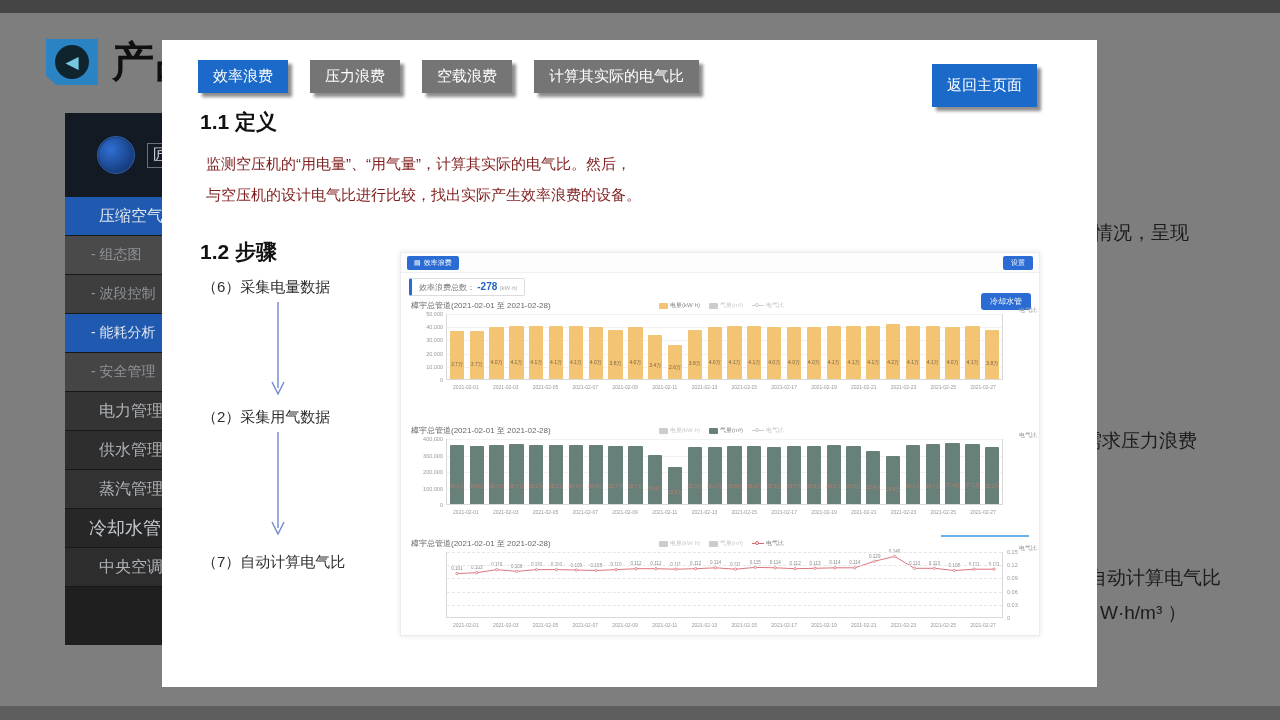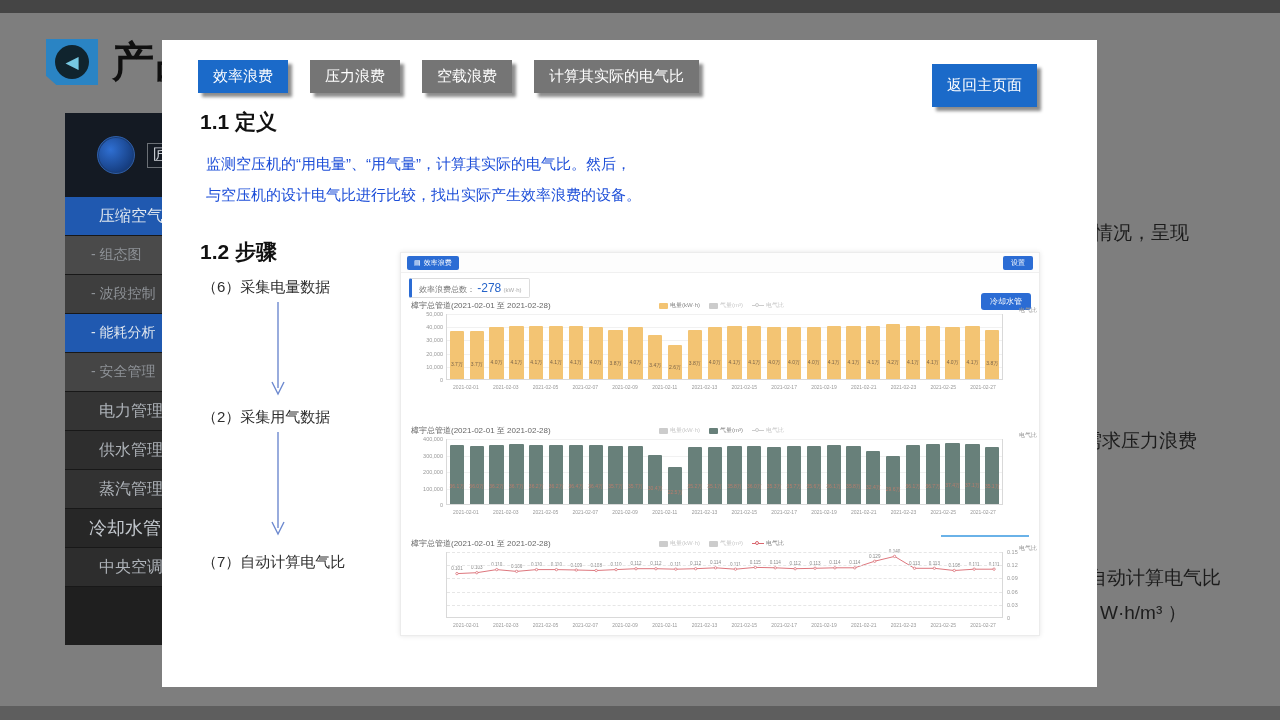--- a/index.html
+++ b/index.html
@@ -38,34 +38,34 @@
 
   
   .panel { position:absolute; left:162px; top:40px; width:935px; height:647px; background:#ffffff; z-index:10; }
 
   .tabs { position:absolute; left:36px; top:20px; display:flex; gap:22px; }
   .tab { border:none; cursor:pointer; padding:7px 15px; font-size:15px; color:#ffffff; background:#757575; box-shadow:4px 4px 3px rgba(0,0,0,0.45); font-family:inherit; white-space:nowrap; }
   .tab.active { background:#1b6ac9; }
   .return-btn { position:absolute; right:60px; top:24px; border:none; cursor:pointer; background:#1b6ac9; color:#fff; font-size:15px; padding:12px 15px; box-shadow:4px 4px 3px rgba(0,0,0,0.45); font-family:inherit; }
 
   .h-def { position:absolute; left:38px; top:68px; font-size:21px; font-weight:bold; color:#111; }
-  .def-body { position:absolute; left:44px; top:108px; font-size:15px; color:#1d4ed8; line-height:31px; white-space:nowrap; }
+  .def-body { position:absolute; left:44px; top:108px; font-size:15px; color:#7f1d1d; line-height:31px; white-space:nowrap; }
   .h-steps { position:absolute; left:38px; top:198px; font-size:21px; font-weight:bold; color:#111; }
   .step { position:absolute; left:40px; font-size:15px; color:#2e2e2e; white-space:nowrap; }
   .step-1 { top:238px; } .step-2 { top:368px; } .step-3 { top:513px; }
   .arrow { position:absolute; left:106px; overflow:visible; }
   .arrow-1 { top:262px; } .arrow-2 { top:392px; }
 
   
   .dash { position:absolute; left:238px; top:212px; width:640px; height:384px; background:#fff; border:1px solid #ececec; box-shadow:0 0 5px rgba(0,0,0,0.10); }
   .dash-head { position:absolute; left:0; top:0; width:100%; height:20px; border-bottom:1px solid #f0f0f0; background:#fdfdfd; }
   .dash-tab { position:absolute; left:6px; top:3px; border:none; background:#2b6cd4; color:#fff; font-size:7px; padding:2px 7px; border-radius:2px; cursor:pointer; font-family:inherit; display:flex; gap:3px; align-items:center; }
   .dash-settings { position:absolute; right:6px; top:3px; border:none; background:#2b6cd4; color:#fff; font-size:7px; padding:2px 8px; border-radius:2px; cursor:pointer; font-family:inherit; }
   .result-box { position:absolute; left:8px; top:25px; border:1px solid #dcdcdc; border-left:3px solid #2b6cd4; border-radius:2px; padding:2px 7px; font-size:8px; color:#777; background:#fff; white-space:nowrap; }
-  .result-value { color:#2563c9; font-weight:normal; font-size:12px; }
+  .result-value { color:#2563c9; font-weight:bold; font-size:10px; }
   .result-unit { font-size:6px; color:#aaa; }
   .back-lvl-btn { position:absolute; right:8px; top:40px; border:none; background:#2b6cd4; color:#fff; font-size:8px; padding:3px 9px; border-radius:3px; cursor:pointer; font-family:inherit; }
   .blue-line { position:absolute; right:10px; top:282px; width:88px; height:2px; background:#6ab2e8; }
 
   .chart { position:absolute; left:0; width:640px; height:100px; }
   .c-title { position:absolute; left:10px; top:2px; font-size:8px; color:#666; white-space:nowrap; }
   .c-legend { position:absolute; left:258px; top:3px; display:flex; gap:9px; }
   .lg-item { display:flex; align-items:center; gap:2px; cursor:pointer; }
   .lg-swatch { width:9px; height:6px; border-radius:1px; display:inline-block; }
   .lg-line { width:12px; height:0; border-top:1px solid; position:relative; display:inline-block; }

